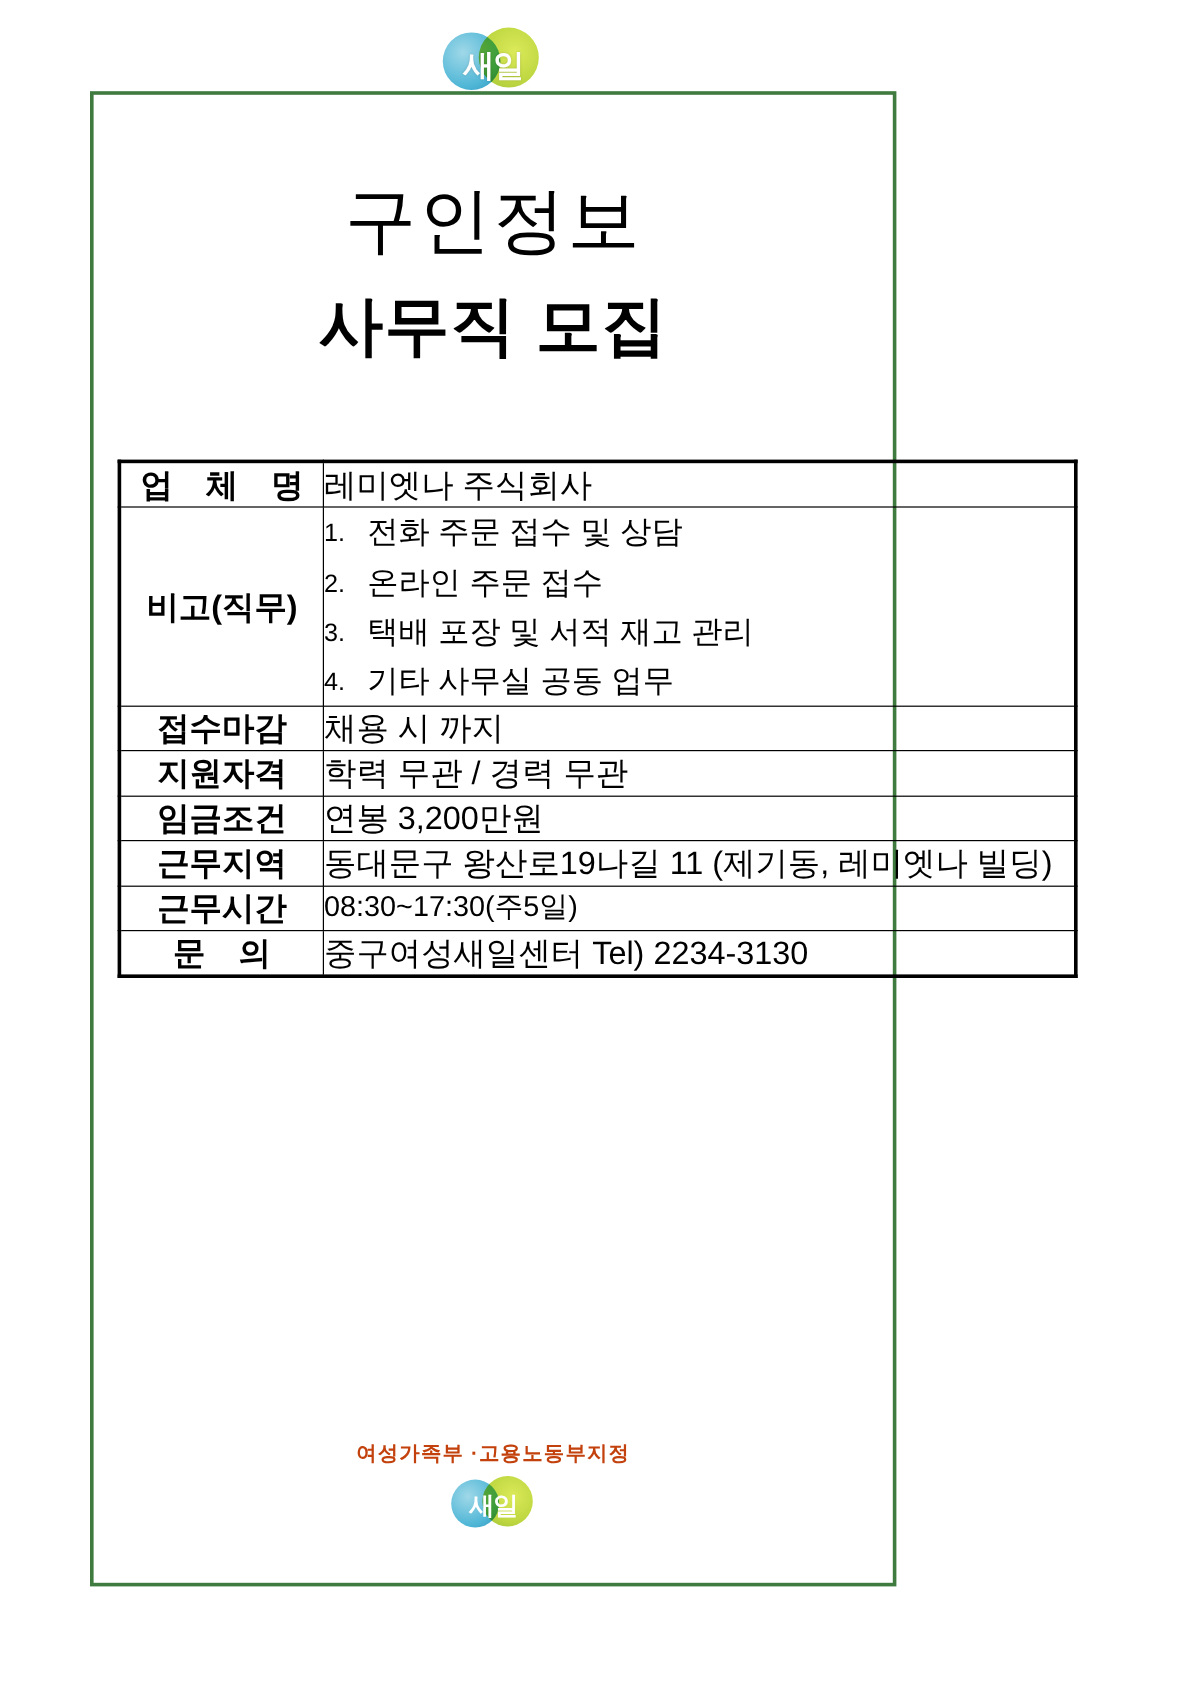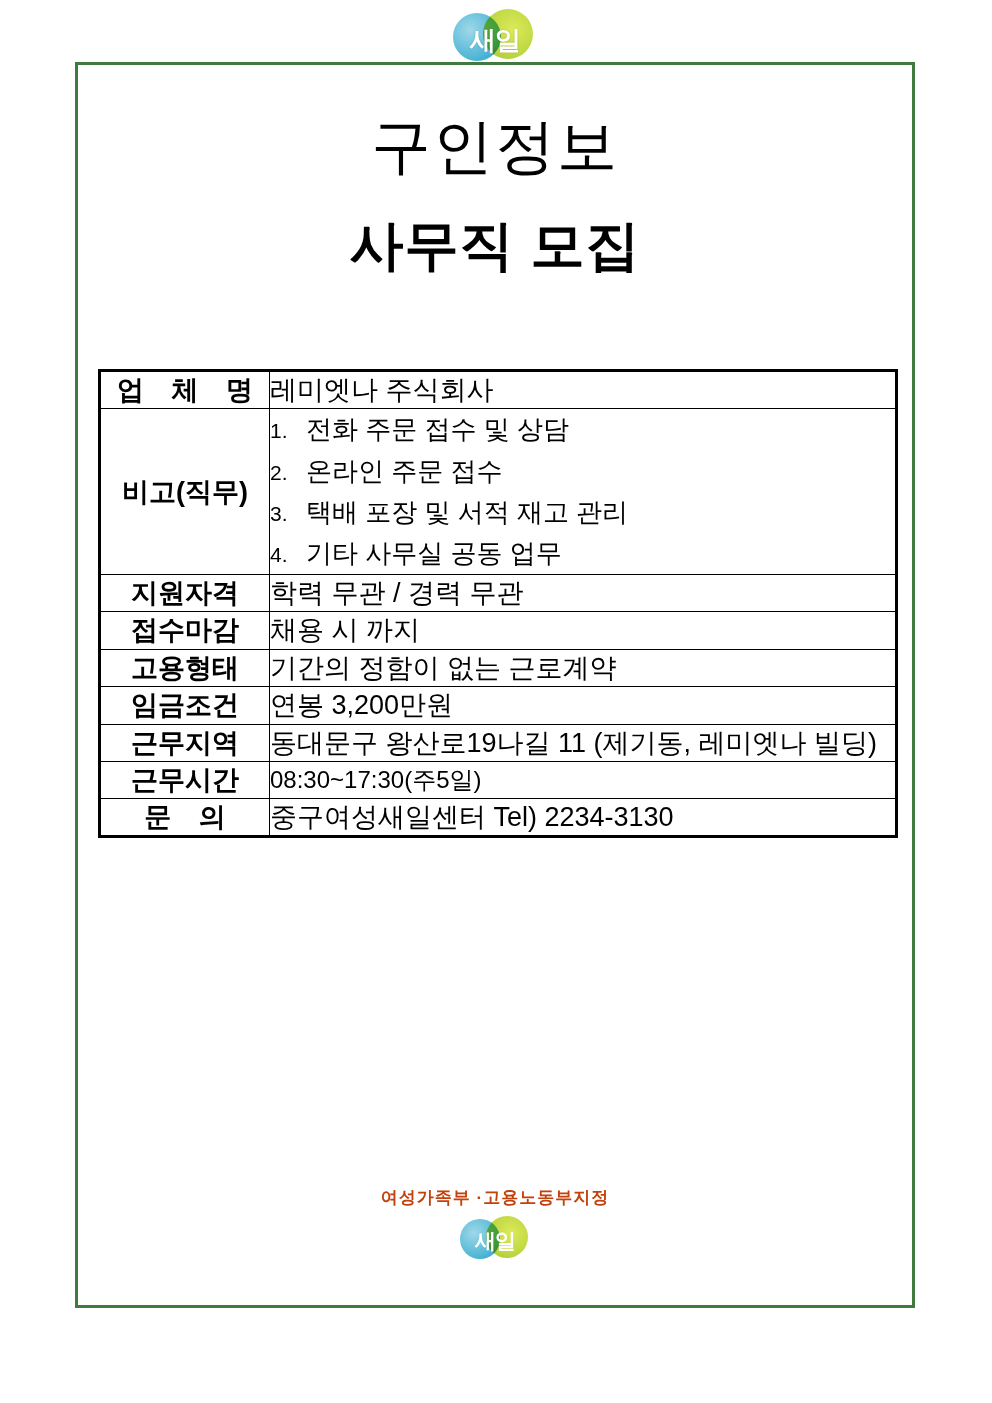--- a/index.html
+++ b/index.html
@@ -11,22 +11,22 @@
     width: 992px;
     height: 1403px;
     font-family: "Liberation Sans", sans-serif;
     color: #000000;
     position: relative;
     overflow: hidden;
   }
   .poster {
     position: absolute;
     left: 75px;
-    top: 62px;
-    width: 840px;
+    top: 76px;
+    width: 672px;
     height: 1246px;
     border: 3px solid #3f7a3f;
     box-sizing: border-box;
     background: #ffffff;
   }
   
   .top-logo {
     position: absolute;
     left: 0;
     top: -62px;
@@ -70,29 +70,29 @@
     letter-spacing: -1px;
     text-shadow: 0 0 2px rgba(0,0,0,.18);
   }
 
   
   .title-1 {
     text-align: center;
     font-size: 60px;
     font-weight: normal;
     letter-spacing: 2px;
-    margin-top: 49px;
+    margin-top: 72px;
     line-height: 1.1;
   }
   .title-2 {
     text-align: center;
     font-size: 54px;
     font-weight: bold;
     letter-spacing: 1px;
-    margin-top: 36px;
+    margin-top: 26px;
     line-height: 1.1;
   }
 
   
   .table-wrap {
     position: absolute;
     left: 20px;
     top: 304px;
     width: 800px;
   }
@@ -245,30 +245,26 @@
                 <span>택배 포장 및 서적 재고 관리</span>
               </li>
               <li>
                 <span class="num">4.</span>
                 <span>기타 사무실 공동 업무</span>
               </li>
             </ol>
           </td>
         </tr>
         <tr>
+          <td class="label">접수마감</td>
+          <td class="value">채용 시 까지</td>
+        </tr>
+        <tr>
           <td class="label">지원자격</td>
           <td class="value">학력 무관 / 경력 무관</td>
-        </tr>
-        <tr>
-          <td class="label">접수마감</td>
-          <td class="value">채용 시 까지</td>
-        </tr>
-        <tr>
-          <td class="label">고용형태</td>
-          <td class="value">기간의 정함이 없는 근로계약</td>
         </tr>
         <tr>
           <td class="label">임금조건</td>
           <td class="value">연봉 3,200만원</td>
         </tr>
         <tr>
           <td class="label">근무지역</td>
           <td class="value">동대문구 왕산로19나길 11 (제기동, 레미엣나 빌딩)</td>
         </tr>
         <tr>

